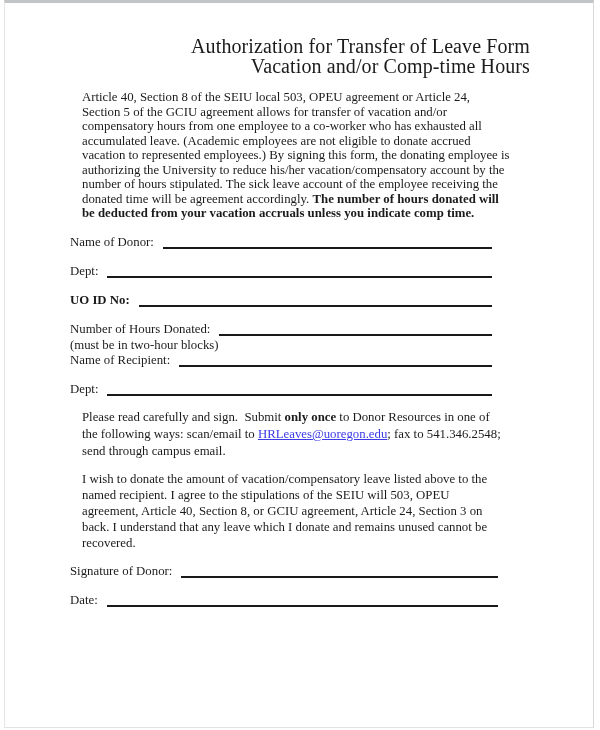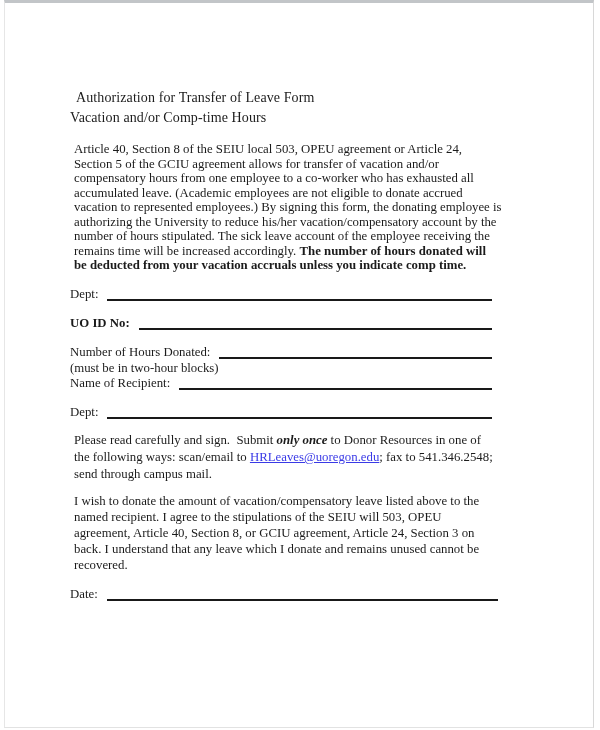--- a/index.html
+++ b/index.html
@@ -22,37 +22,38 @@
     border-right: 1px solid #d8d8d8;
     border-bottom: 1px solid #e2e2e2;
     pointer-events: none;
   }
   .content {
     position: relative;
     padding: 0 70px;
   }
   .title {
     margin: 0;
-    padding-top: 88px;
-    font-size: 14px;
+    padding-top: 36px;
+    font-size: 20px;
     font-weight: normal;
     line-height: 20px;
     letter-spacing: 0.1px;
+    text-align: right;
   }
   .title .t1 { display: block; text-indent: 6px; white-space: pre; }
   .title .t2 { display: block; white-space: pre; }
 
-  .para { margin: 4px; font-size: 12.8px; }
+  .para { margin: 12px; font-size: 12.8px; }
   .pline { display: block; white-space: pre; }
 
   .intro { margin-top: 14px; line-height: 14.5px; }
   .intro .pline { line-height: 14.5px; }
 
   .bold { font-weight: bold; }
-  .bold-italic { font-weight: bold; font-style: italic; }
+  .bold-italic { font-weight: bold; }
 
   .field-row {
     display: flex;
     height: 16px;
     font-size: 12.8px;
     width: 422px;
   }
   .field-row .flabel { white-space: pre; line-height: 16px; }
   .field-row .rule {
     flex: 1;
@@ -91,24 +92,28 @@
     </h1>
 
     <div class="para intro">
       <span class="pline">Article 40, Section 8 of the SEIU local 503, OPEU agreement or Article 24,</span>
       <span class="pline">Section 5 of the GCIU agreement allows for transfer of vacation and/or</span>
       <span class="pline">compensatory hours from one employee to a co-worker who has exhausted all</span>
       <span class="pline">accumulated leave. (Academic employees are not eligible to donate accrued</span>
       <span class="pline">vacation to represented employees.) By signing this form, the donating employee is</span>
       <span class="pline">authorizing the University to reduce his/her vacation/compensatory account by the</span>
       <span class="pline">number of hours stipulated. The sick leave account of the employee receiving the</span>
-      <span class="pline"><span>remains time will be increased accordingly. </span><span class="bold">The number of hours donated will</span></span>
+      <span class="pline"><span>donated time will be agreement accordingly. </span><span class="bold">The number of hours donated will</span></span>
       <span class="pline bold">be deducted from your vacation accruals unless you indicate comp time.</span>
     </div>
 
+    <div class="field-row row-mt">
+      <span class="flabel">Name of Donor:</span>
+      <span class="rule"></span>
+    </div>
 
     <div class="field-row row-mt">
       <span class="flabel">Dept:</span>
       <span class="rule"></span>
     </div>
 
     <div class="field-row row-mt">
       <span class="flabel bold">UO ID No:</span>
       <span class="rule"></span>
     </div>
@@ -125,31 +130,35 @@
     </div>
 
     <div class="field-row row-mt">
       <span class="flabel">Dept:</span>
       <span class="rule"></span>
     </div>
 
     <div class="para submit-para">
       <span class="pline"><span>Please read carefully and sign.  Submit </span><span class="bold-italic">only once</span><span> to Donor Resources in one of</span></span>
       <span class="pline"><span>the following ways: scan/email to </span><a class="email-link">HRLeaves@uoregon.edu</a><span>; fax to 541.346.2548;</span></span>
-      <span class="pline">send through campus mail.</span>
+      <span class="pline">send through campus email.</span>
     </div>
 
     <div class="para agreement-para">
       <span class="pline">I wish to donate the amount of vacation/compensatory leave listed above to the</span>
       <span class="pline">named recipient. I agree to the stipulations of the SEIU will 503, OPEU</span>
       <span class="pline">agreement, Article 40, Section 8, or GCIU agreement, Article 24, Section 3 on</span>
       <span class="pline">back. I understand that any leave which I donate and remains unused cannot be</span>
       <span class="pline">recovered.</span>
     </div>
 
+    <div class="field-row sig-row">
+      <span class="flabel">Signature of Donor:</span>
+      <span class="rule"></span>
+    </div>
 
     <div class="field-row date-row">
       <span class="flabel">Date:</span>
       <span class="rule"></span>
     </div>
 
   </div>
 </div>
 
 </body></html>

